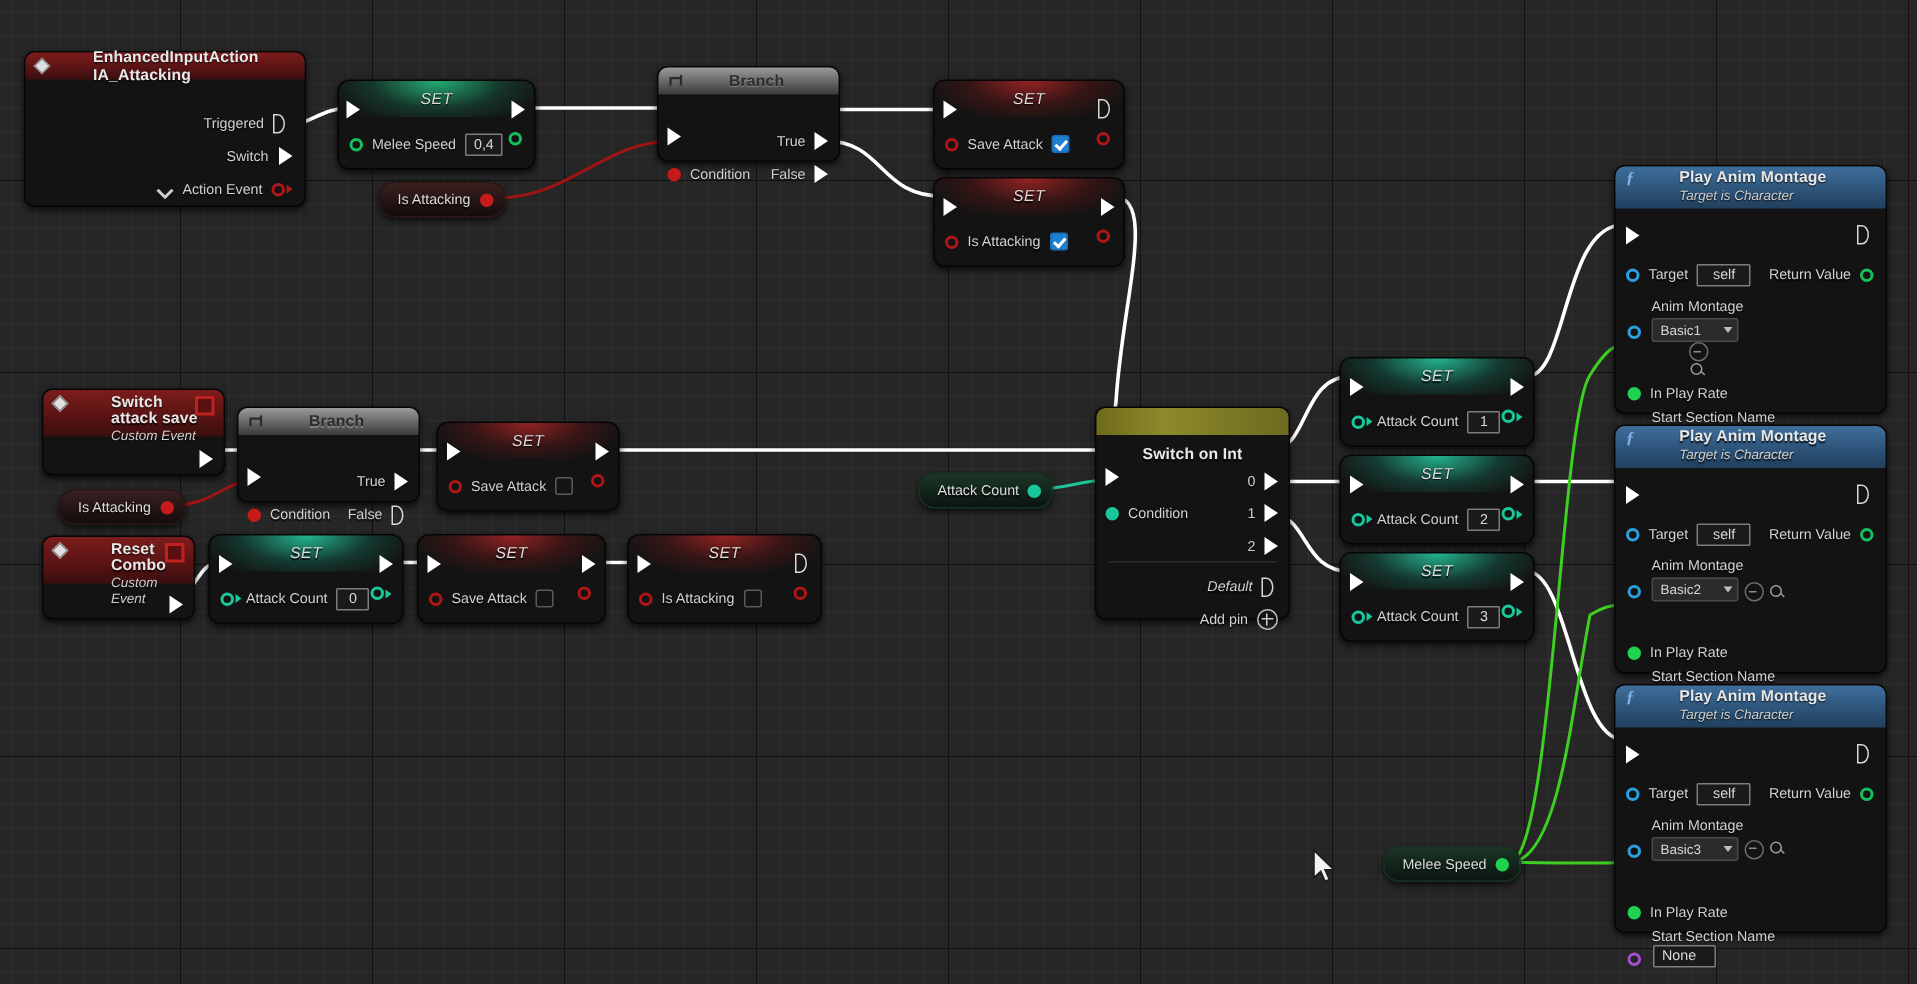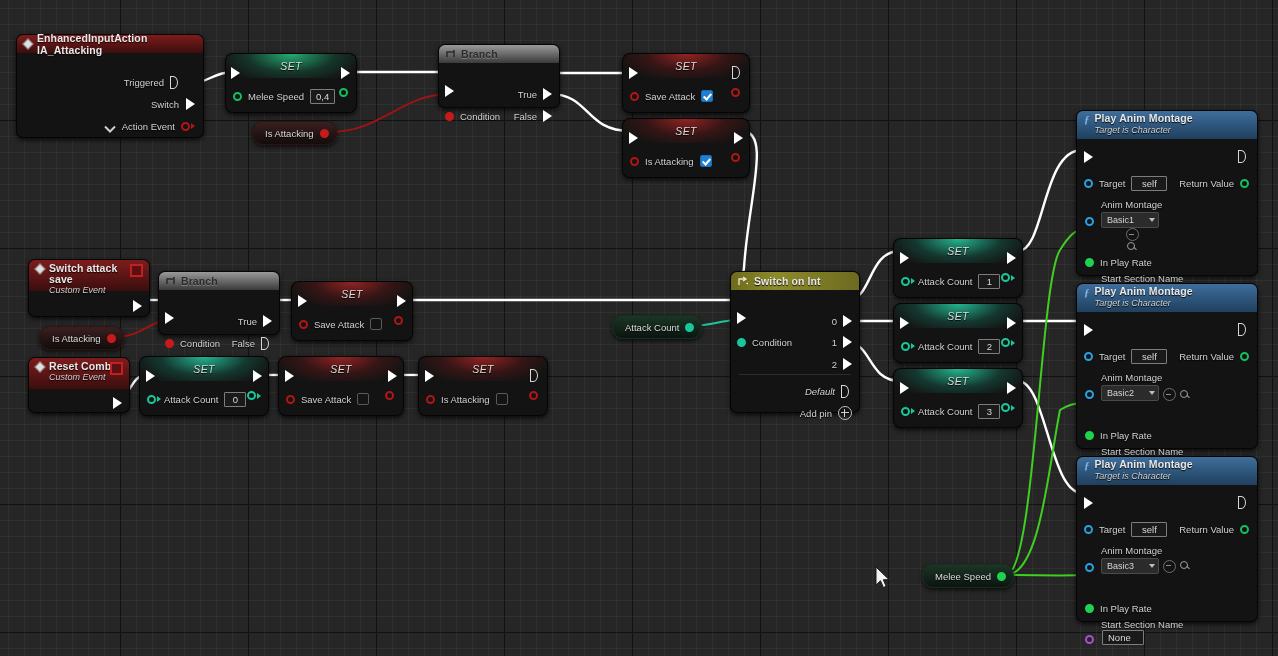--- a/index.html
+++ b/index.html
@@ -15,30 +15,30 @@
       linear-gradient(to bottom, rgba(0,0,0,0.85) 1px, transparent 1px);
     background-size:16px 16px,16px 16px,128px 128px,128px 128px;
     background-position:-8px -8px,-8px -8px,-8px -8px,-8px -8px;
     overflow:hidden;
   }
   #wires{position:absolute;left:0;top:0;width:1278px;height:656px;pointer-events:none;}
 
   .node{position:absolute;border-radius:7px;background:#131313;
         box-shadow:0 2px 5px rgba(0,0,0,.75);border:1px solid rgba(0,0,0,.7);}
   .nhead{height:18px;border-radius:6px 6px 0 0;position:relative;
-         display:flex;align-items:center;padding:0 7px;}
+         display:flex;align-items:center;padding:0 7px;gap:25px;}
   .nhead .ttl{font-size:10.5px;color:#e8e8e8;font-weight:bold;letter-spacing:.1px;
               text-shadow:0 1px 1px rgba(0,0,0,.9);}
   .nbody{position:relative;}
 
   
   .h-red{background:linear-gradient(to bottom,#7d1c1c 0%,#5a1414 55%,#3a0e0e 100%);}
   .h-grey{background:linear-gradient(to bottom,#9a9a9a 0%,#6a6a6a 50%,#3a3a3a 100%);}
   .h-blue{background:linear-gradient(to bottom,#3f6e9c 0%,#2d5479 55%,#20405e 100%);}
-  .h-olive{background:linear-gradient(to right,#6e6a1c 0%,#8d8a2a 35%,#6d6a21 100%);}
+  .h-olive{background:linear-gradient(to right,#6e6a1c 0%,#8d8a2a 35%,#6d6a21 100%);flex-direction:column;}
 
   
   .setnode{border-radius:8px;}
   .set-head{height:24px;border-radius:7px 7px 0 0;display:flex;align-items:center;
             justify-content:center;position:relative;}
   .set-head .slabel{font-size:10.5px;color:#dcdcdc;letter-spacing:.3px;
                     text-shadow:0 1px 1px #000;position:relative;z-index:2;font-style:italic;}
   .glow-red::before{content:"";position:absolute;inset:0;border-radius:7px 7px 0 0;
     background:radial-gradient(ellipse 70% 150% at 50% 0%,rgba(190,40,40,.75) 0%,rgba(120,25,25,.35) 45%,rgba(20,20,20,0) 80%);}
   .glow-green::before{content:"";position:absolute;inset:0;border-radius:7px 7px 0 0;
@@ -162,21 +162,21 @@
     <path d="M1006,575 C1040,575 1048,470 1060,410 C1068,405 1074,403 1082,403" stroke="#3ecf22" stroke-width="2" fill="none"></path>
     <path d="M1006,575 C1040,575 1060,576 1082,575" stroke="#3ecf22" stroke-width="2" fill="none"></path>
   </svg>
 
   <div class="node" style="left:16px;top:34px;width:186px;height:102px;">
     <div class="nhead h-red">
       <span class="diamond"></span>
       <span class="ttl">EnhancedInputAction IA_Attacking</span>
     </div>
     <div class="nbody" style="height:84px;">
-      <div class="row" style="position:absolute;right:22px;top:20px;">
+      <div class="row" style="position:absolute;right:10px;top:20px;">
         <span class="lbl">Triggered</span>
         <span class="exec-o" style="margin-left:6px;"></span>
       </div>
       <div class="row" style="position:absolute;right:8px;top:42px;">
         <span class="lbl">Switch</span>
         <span class="exec" style="margin-left:7px;"></span>
       </div>
       <div class="row" style="position:absolute;right:8px;top:64px;">
         <span class="lbl">Action Event</span>
         <span class="dot hollow d-red" style="margin-left:6px;"></span>

